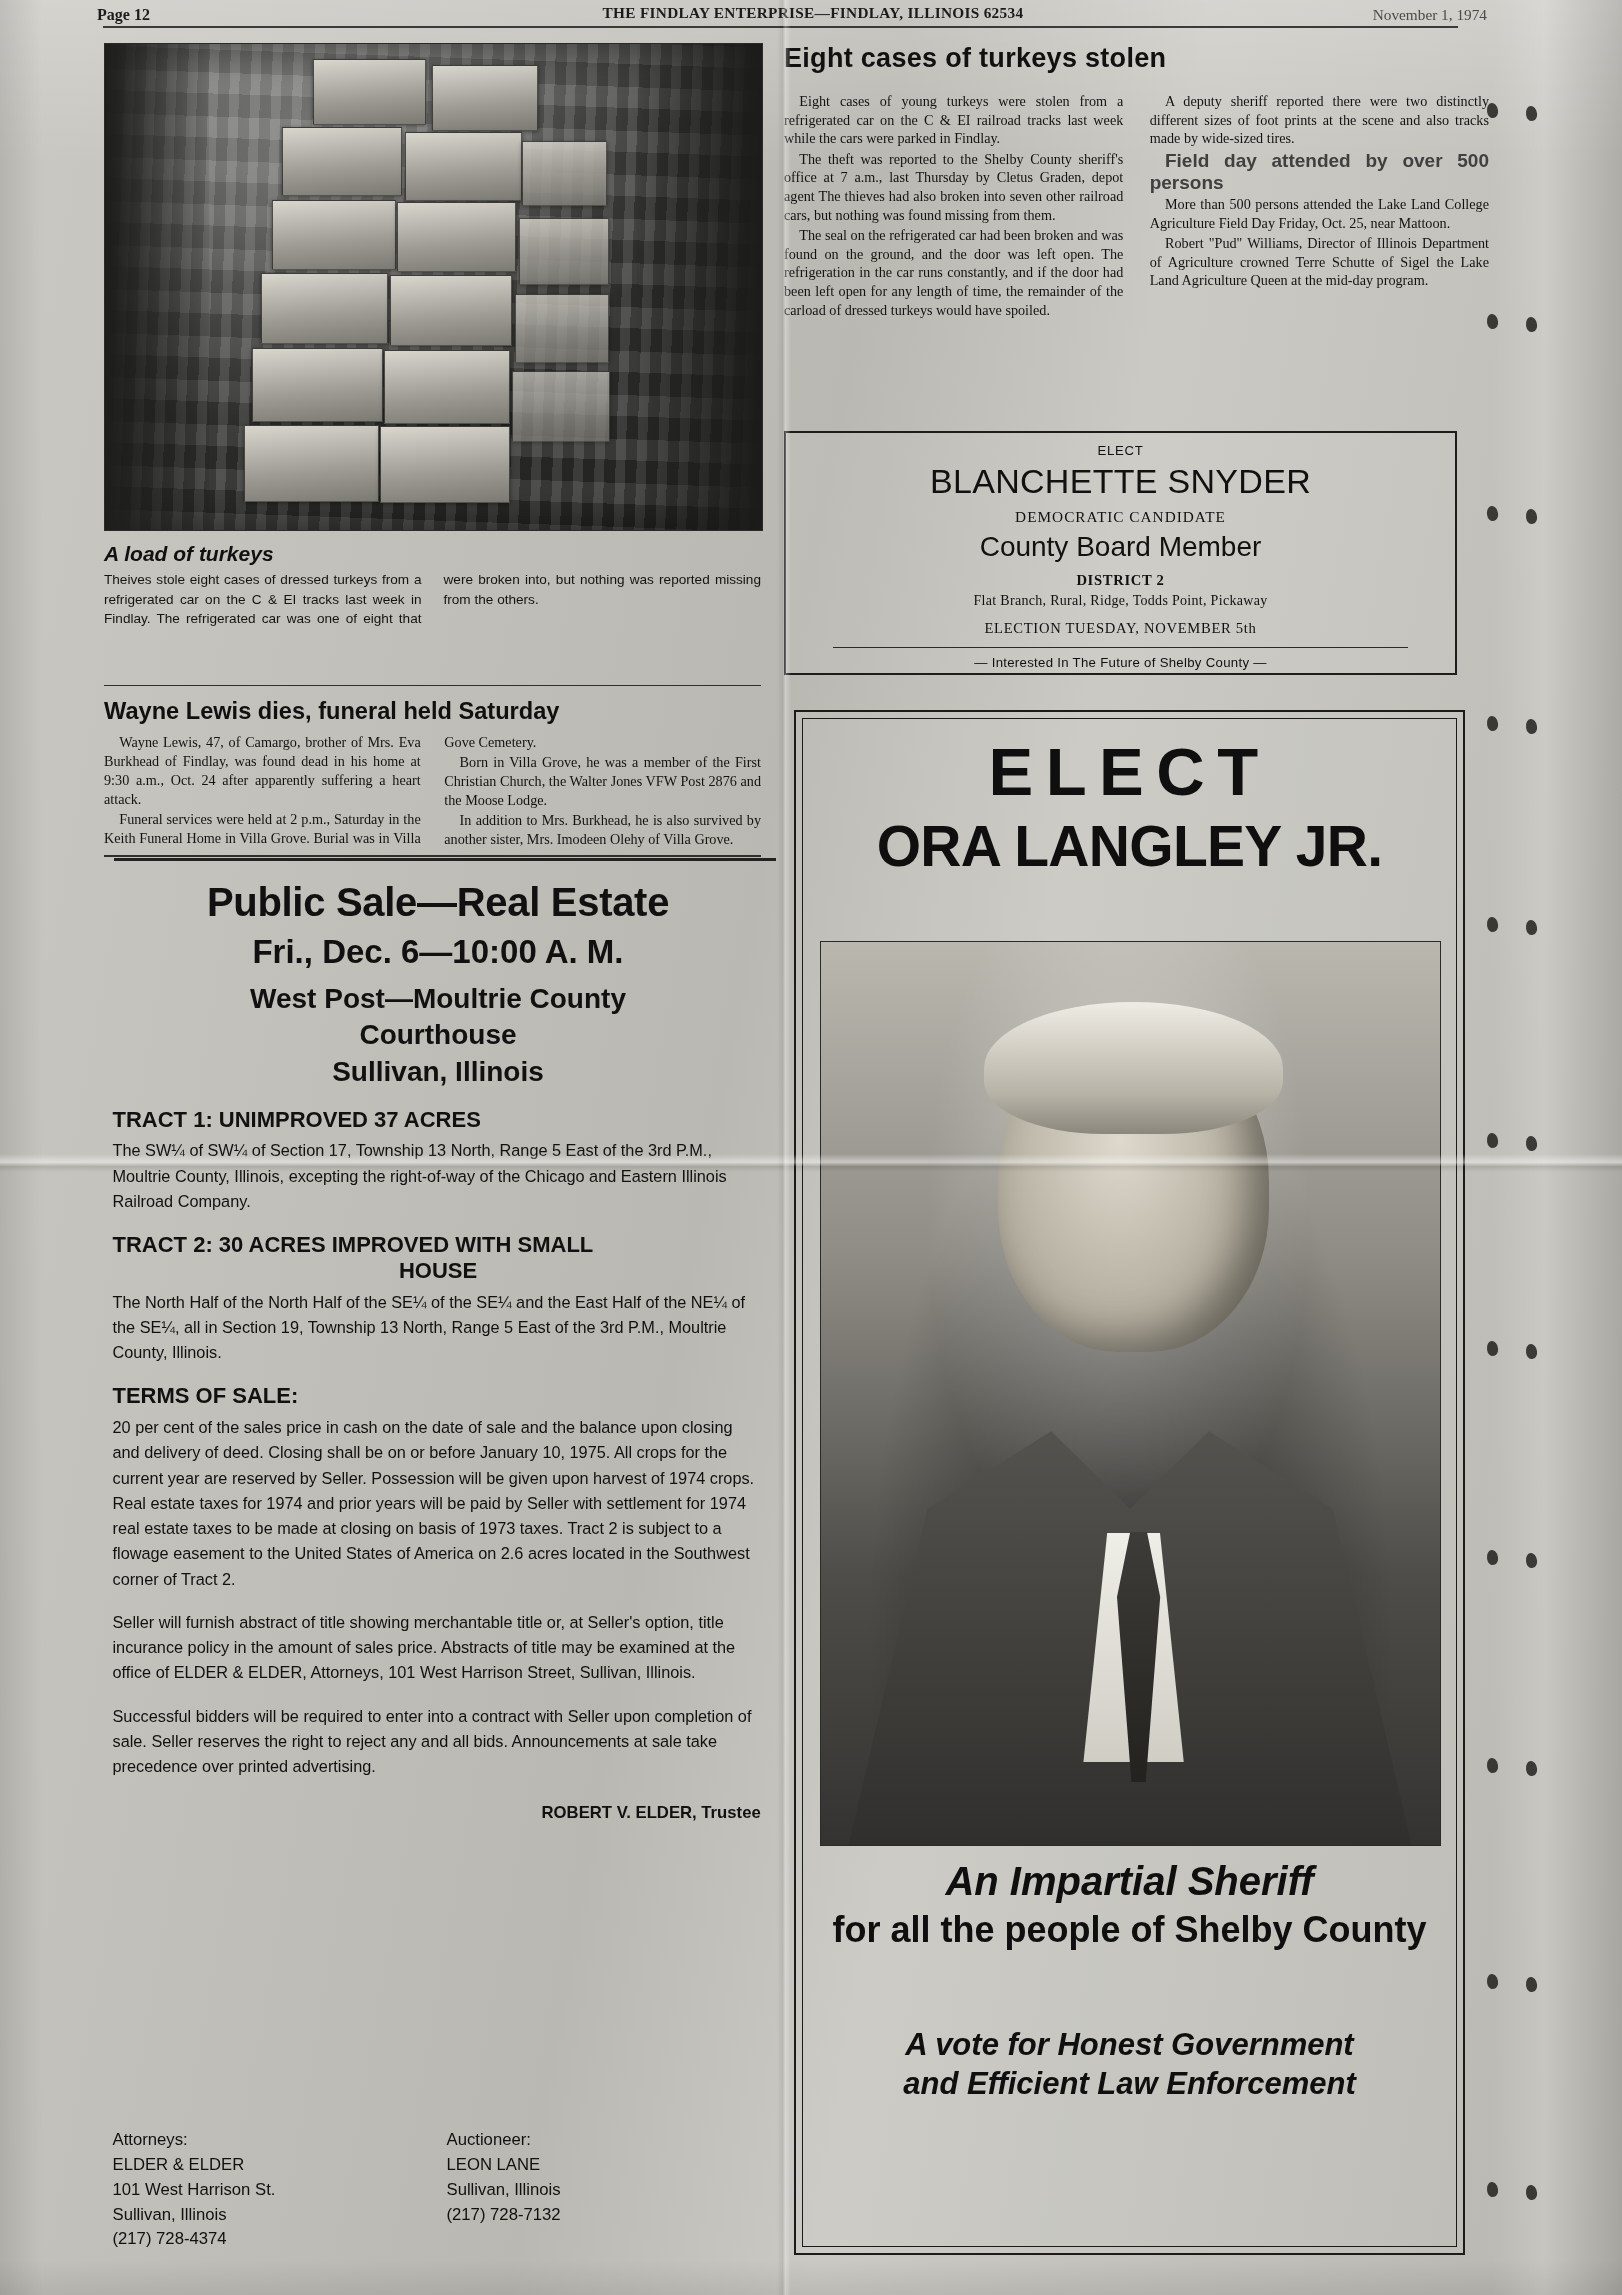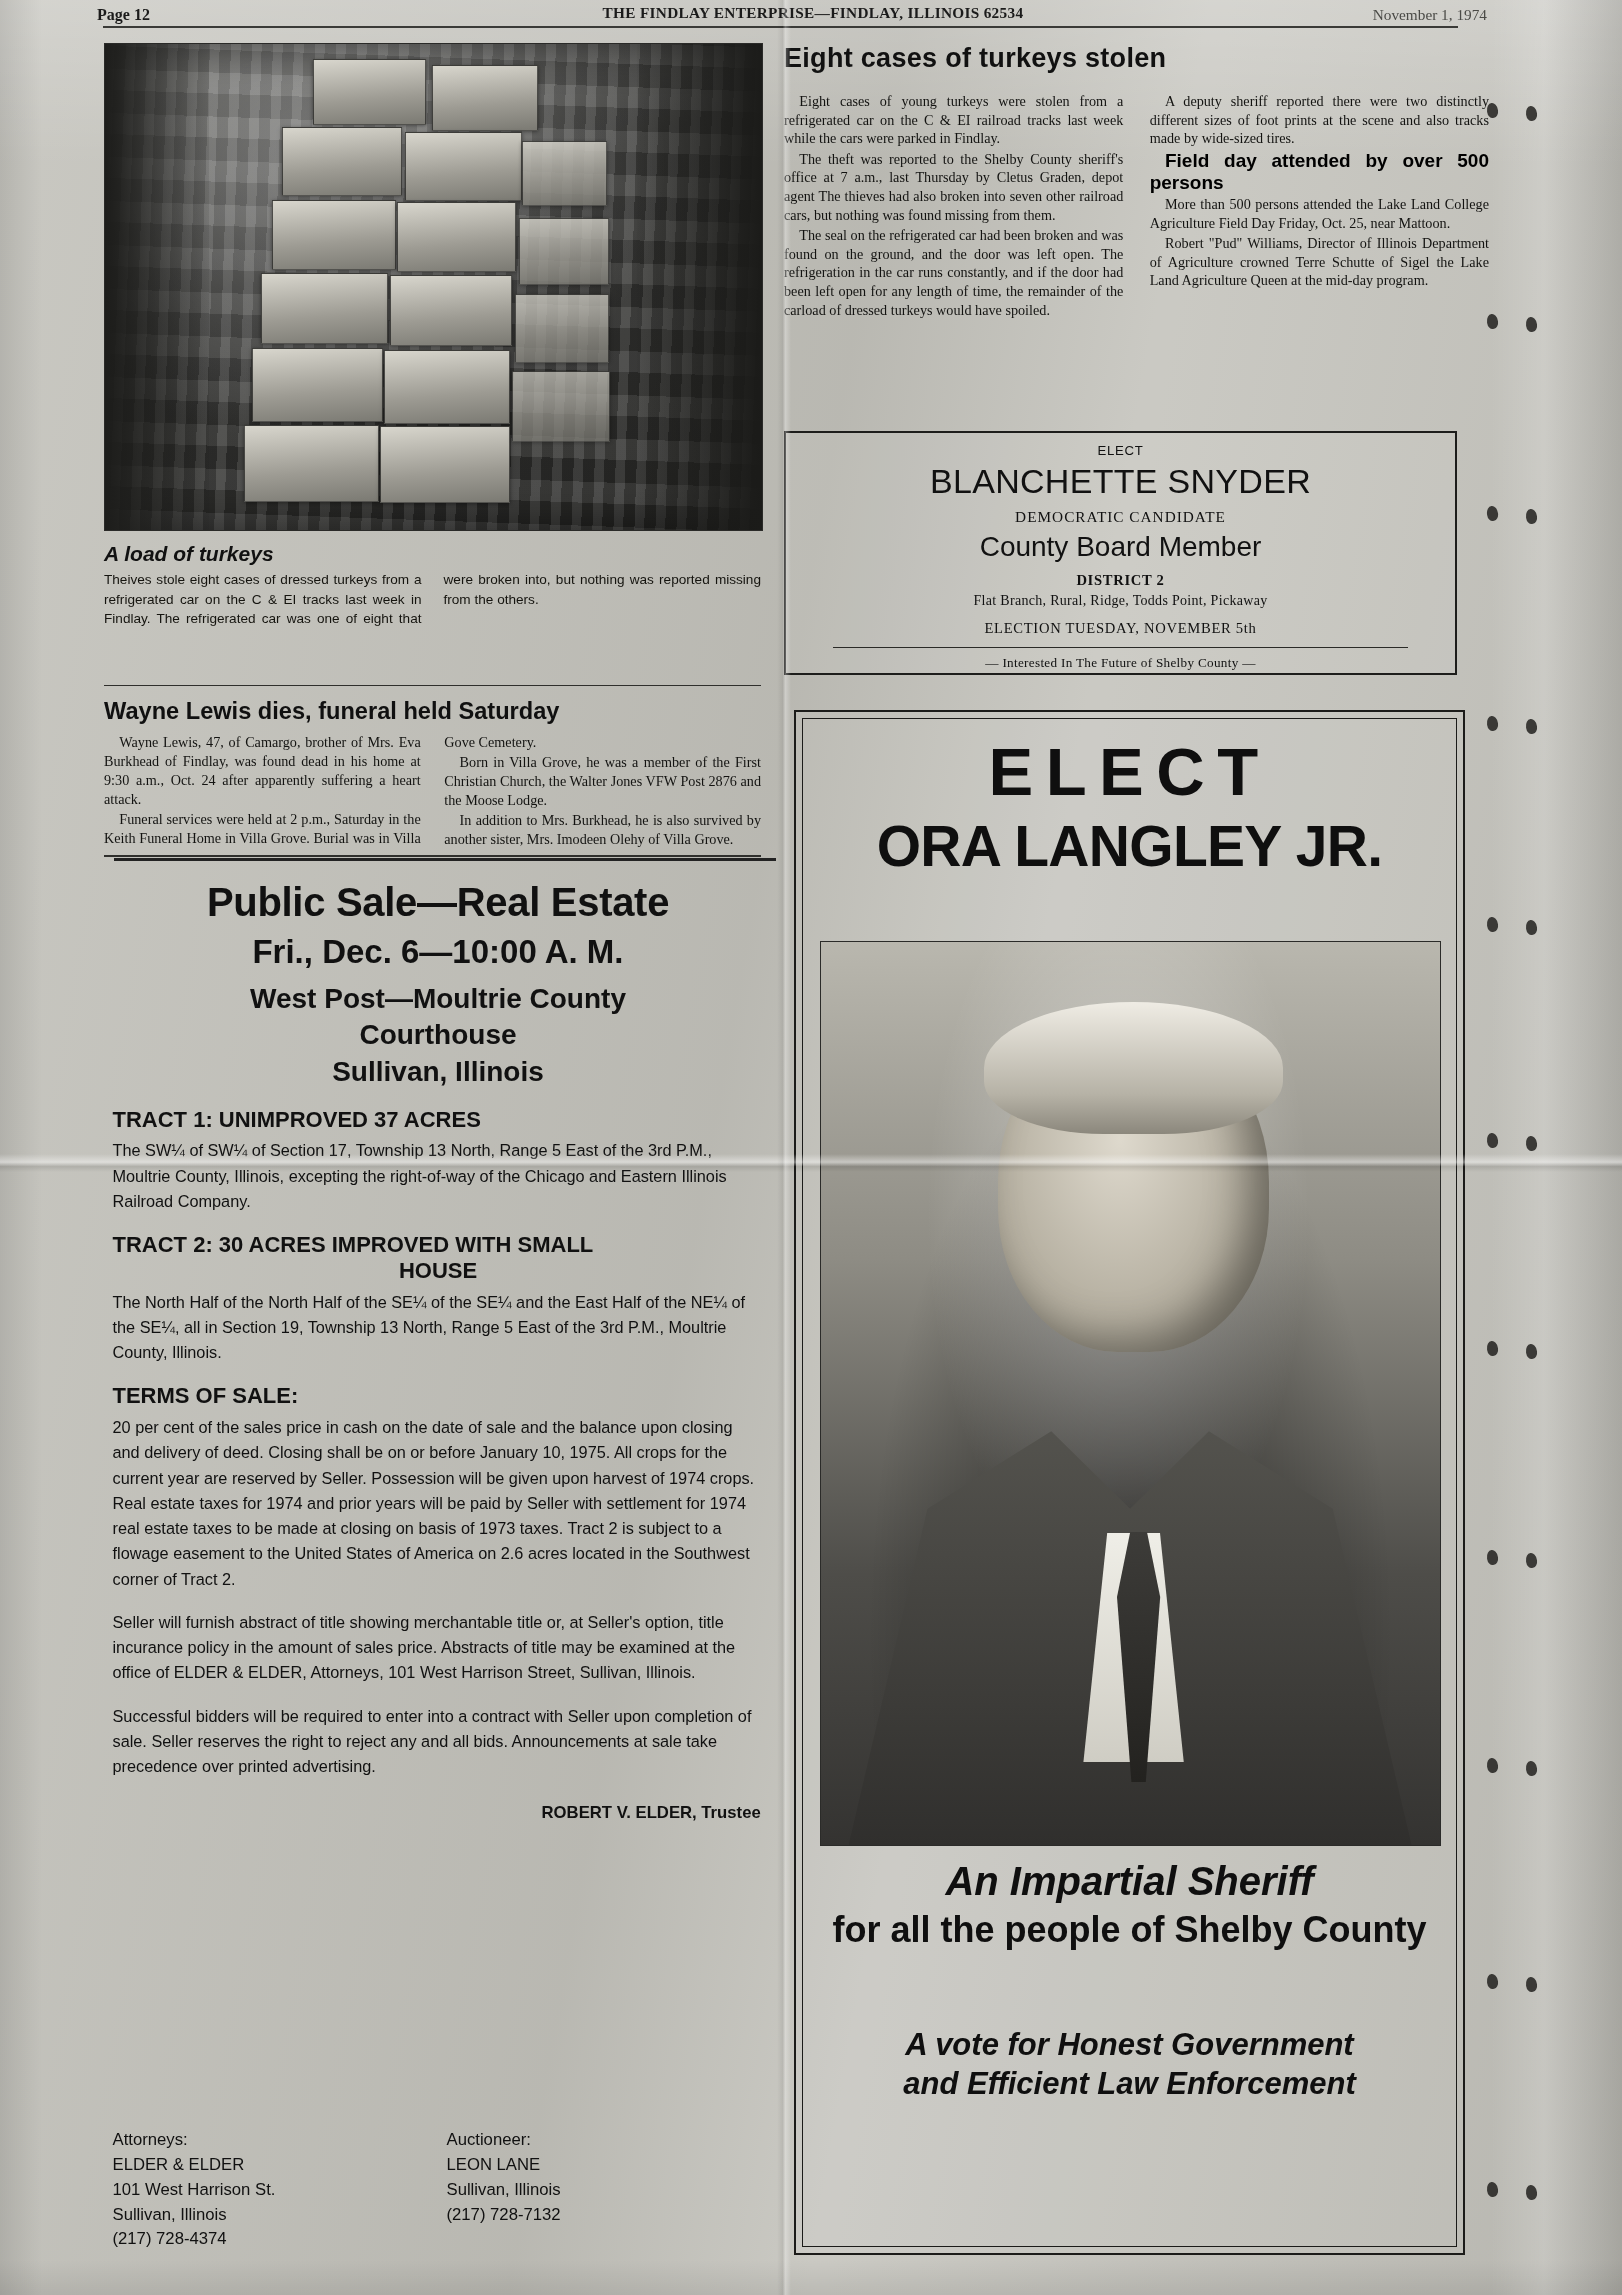--- a/index.html
+++ b/index.html
@@ -160,42 +160,42 @@
     text-align: justify;
   }
   .turkeys-body p { margin: 0 0 1.4px 0; text-indent: 15.3px; }
   .subhd {
     font-family: "Liberation Sans", sans-serif;
     font-weight: bold;
     font-size: 19px;
     line-height: 1.16;
     margin: 9.7px 0 5.6px 0;
     text-indent: 0;
-    color: #000000;
+    color: #404040;
   }
 
   
   #snyder-ad {
     position: absolute;
     left: 784px; top: 431px; width: 669px; height: 240px;
     border: 2.1px solid #1d1d1b;
     background: rgba(255,255,255,0.06);
     text-align: center;
     color: #111;
   }
   #snyder-ad .inner { padding-top: 9.7px; }
   .sn-elect { font-family: "Liberation Sans", sans-serif; font-size: 13.2px; letter-spacing: 0.7px; }
   .sn-name { font-family: "Liberation Sans", sans-serif; font-size: 34px; letter-spacing: 0.3px; margin-top: 4.2px; }
   .sn-dem { font-family: "Liberation Serif", serif; font-size: 15.3px; letter-spacing: 1px; margin-top: 7px;}
   .sn-office { font-family: "Liberation Sans", sans-serif; font-size: 28px; margin-top: 5.6px; }
   .sn-dist { font-family: "Liberation Serif", serif; font-weight: bold; font-size: 14.6px; letter-spacing: 0.7px; margin-top: 8.3px;}
   .sn-towns { font-family: "Liberation Serif", serif; font-size: 14px; letter-spacing: 0.3px; margin-top: 4.2px;}
   .sn-elday { font-family: "Liberation Serif", serif; font-size: 14.6px; letter-spacing: 0.7px; margin-top: 11px;}
   .sn-rule { width: 86%; height: 1.4px; background: #2a2a27; margin: 9.7px auto 7px auto;}
-  .sn-tag { font-family: Liberation Serif, serif; font-size: 13.2px; letter-spacing: 0.3px;}
+  .sn-tag { font-family: Liberation Sans, sans-serif; font-size: 13.2px; letter-spacing: 0.3px;}
 
   
   #sale-ad {
     position: absolute;
     left: 100px; top: 869px; width: 676px; height: 1383px;
     color: #111;
   }
   #sale-ad .rule-sale-top { position:absolute; left:14px; top:-11px; width: 662px; height: 2.8px; background:#222; }
   .sale-h1 {
     font-family: "Liberation Sans", sans-serif;

